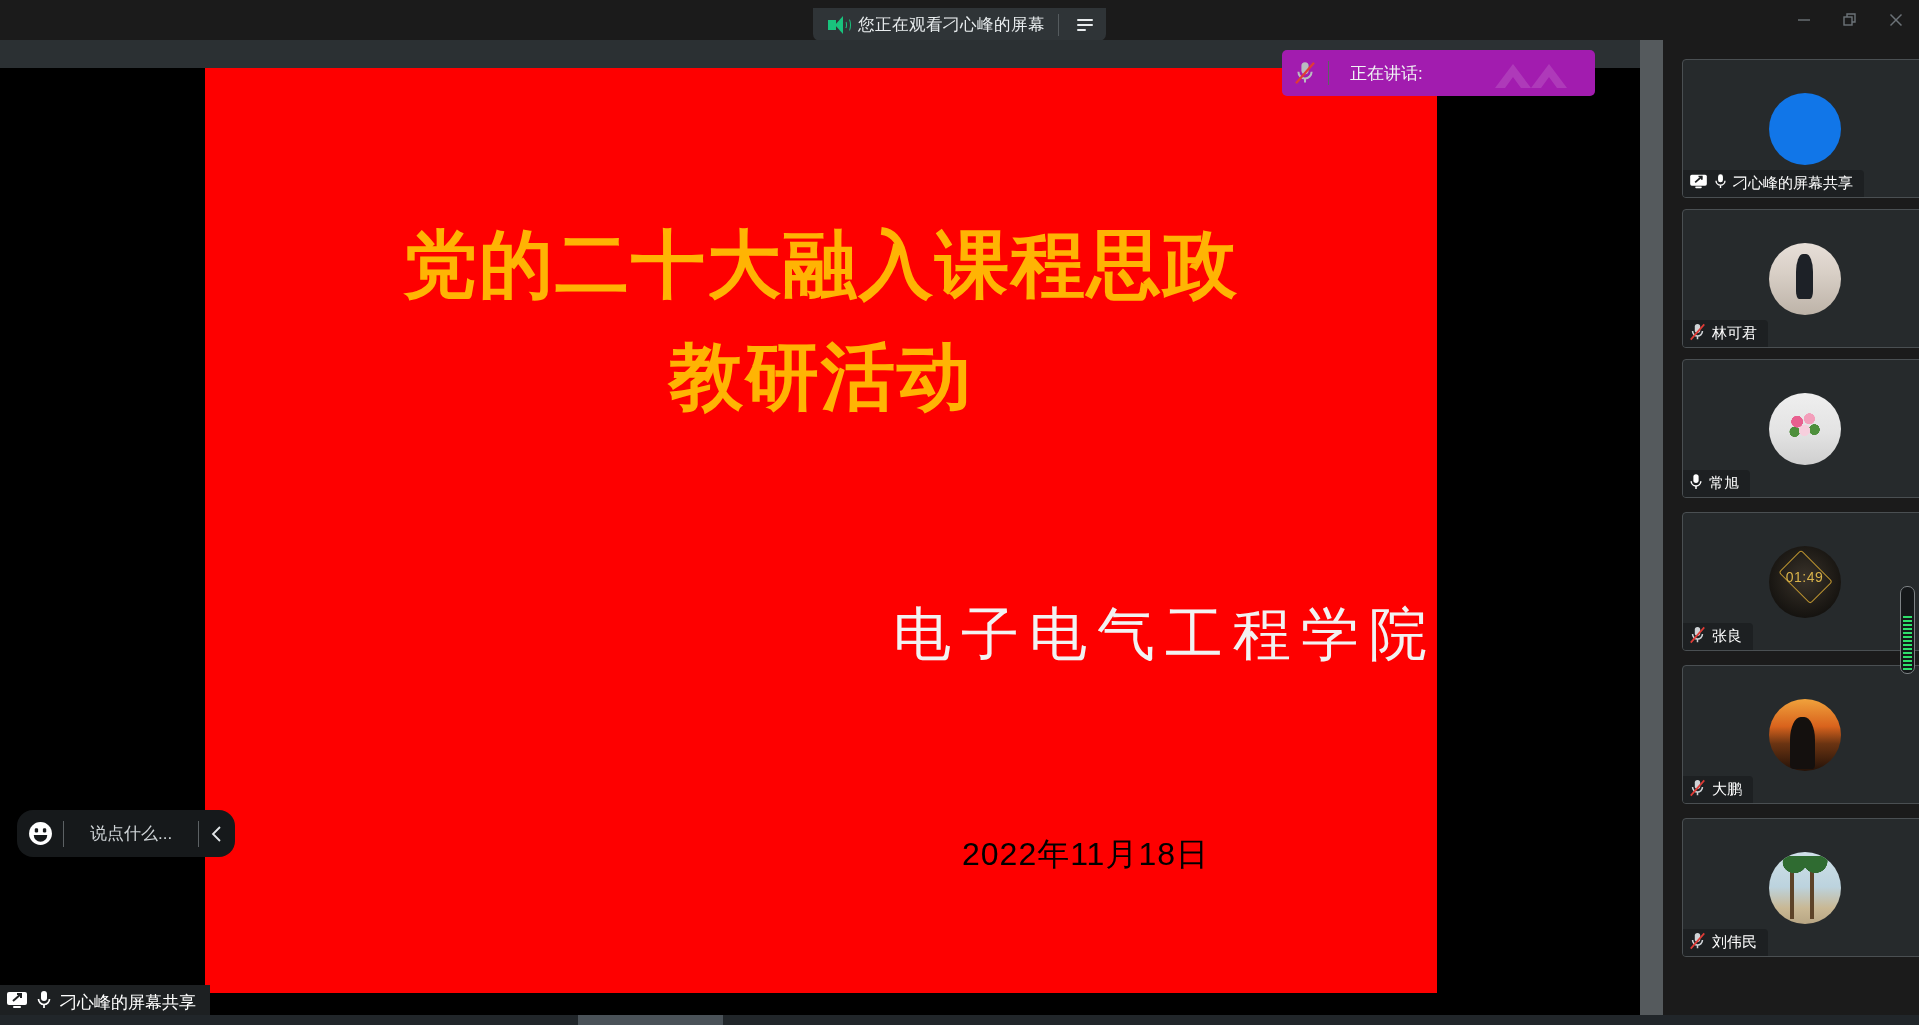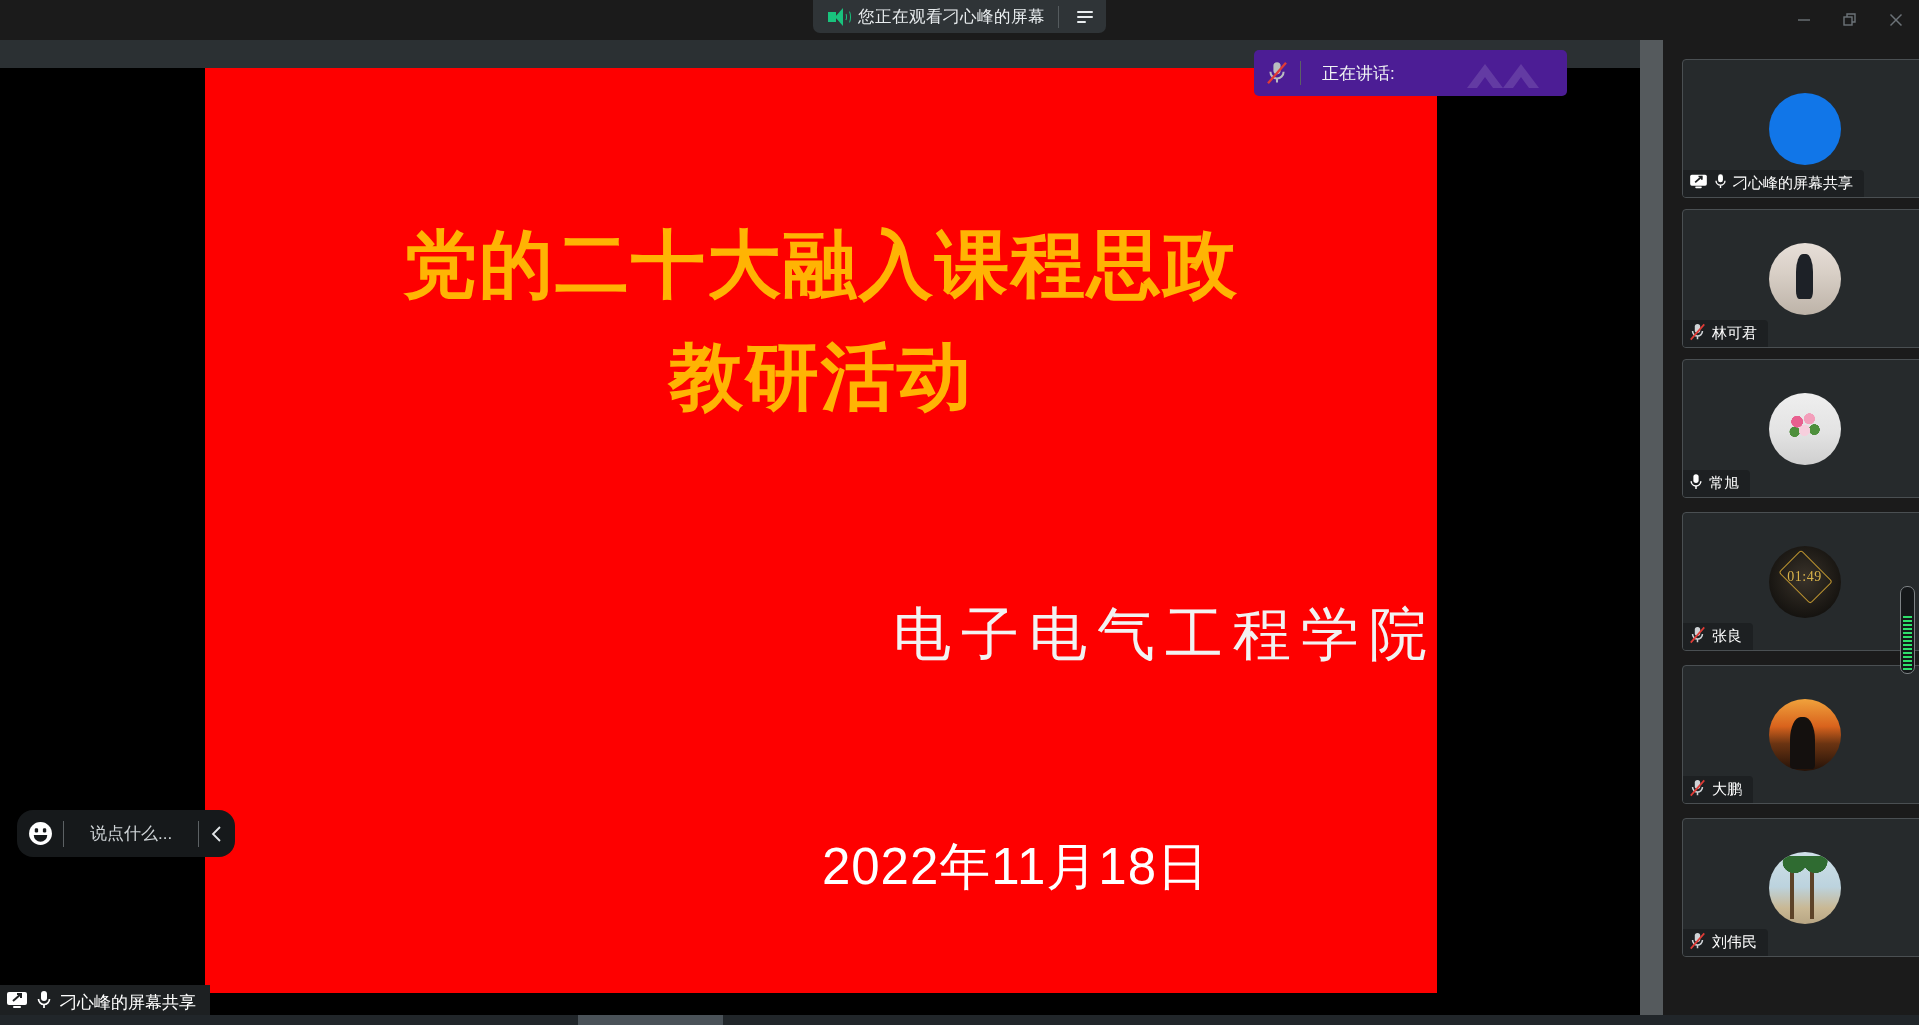--- a/index.html
+++ b/index.html
@@ -10,21 +10,21 @@
     overflow: hidden;
   }
   #app { position: relative; width: 1919px; height: 1025px; }
 
   
   .titlebar {
     position: absolute; left: 0; top: 0; width: 1919px; height: 40px;
     background: #1b1b1b;
   }
   .share-pill {
-    position: absolute; left: 813px; top: 0px;
+    position: absolute; left: 813px; top: 8px;
     height: 33px; display: flex; align-items: center;
     background: #2f3437; border-radius: 0 0 7px 7px;
     padding: 0 2px 0 14px;
   }
   .share-pill .spk { width: 22px; height: 22px; position: relative; margin-right: 9px; }
   .share-pill .spk .body {
     position: absolute; left: 1px; top: 6px; width: 8px; height: 10px;
     background: #19c37d;
   }
   .share-pill .spk .cone {
@@ -76,21 +76,21 @@
     letter-spacing: 2px;
   }
   .slide-org {
     position: absolute; left: 0; right: 0; top: 525px;
     text-align: right; color: #f2f2f2;
     font-family: "Liberation Serif", "DejaVu Serif", serif;
     font-size: 58px; line-height: 1.45; letter-spacing: 10px;
   }
   .slide-date {
     position: absolute; right: 228px; top: 765px;
-    color: #ffffff; font-size: 51px; letter-spacing: 1px;
+    color: #000000; font-size: 32px; letter-spacing: 1px;
   }
 
   
   .chatbar {
     position: absolute; left: 17px; top: 770px;
     height: 47px; display: flex; align-items: center;
     background: #16191b; border-radius: 16px;
   }
   .chatbar .emoji {
     width: 46px; display: flex; align-items: center; justify-content: center;
@@ -129,22 +129,22 @@
   }
   .tile .namebar {
     position: absolute; left: 0; bottom: 0; height: 27px;
     display: flex; align-items: center; background: #1d2022;
     padding: 0 11px 0 6px; border-radius: 0 4px 0 0;
   }
   .tile .namebar .nm { color: #ffffff; font-size: 15px; margin-left: 6px; white-space: nowrap; }
 
   
   .speaking {
-    position: absolute; left: 1254px; top: 50px; width: 313px; height: 46px;
-    background: #4c1d95; border-radius: 5px; display: flex; align-items: center;
+    position: absolute; left: 1282px; top: 50px; width: 313px; height: 46px;
+    background: #a21caf; border-radius: 5px; display: flex; align-items: center;
     overflow: hidden; z-index: 6;
   }
   .speaking .micwrap { width: 46px; display: flex; align-items: center; justify-content: center; }
   .speaking .vsep { width: 1px; height: 24px; background: #5c6164; }
   .speaking .lbl { color: #f0f3f4; font-size: 17px; padding-left: 21px; white-space: nowrap; }
   .speaking .wm {
     position: absolute; right: 8px; top: 4px; width: 110px; height: 40px; opacity: .13;
   }
 
   
@@ -173,21 +173,21 @@
                 radial-gradient(circle at 26% 66%, #4e8f3c 0 13%, transparent 14%);
   }
   .av-watch { background: radial-gradient(circle at 50% 45%, #3a332a 0%, #14120f 75%); }
   .av-watch::after {
     content: ""; position: absolute; left: 20%; top: 22%; width: 60%; height: 42%;
     border: 1.5px solid #b8912f; transform: rotate(45deg); border-radius: 3px;
   }
   .av-watch .wt {
     position: absolute; left: 0; right: 0; top: 33%; text-align: center;
     color: #d9b34a; font-size: 14px; letter-spacing: .5px; z-index: 2;
-    font-family: Liberation Serif, serif;
+    font-family: Liberation Sans, sans-serif;
   }
   .av-sunset { background: linear-gradient(180deg,#f0a23c 0%,#d9631d 38%,#6b3412 62%,#241208 100%); }
   .av-sunset::after {
     content: ""; position: absolute; left: 30%; top: 26%; width: 34%; height: 72%;
     background: #14100e; border-radius: 44% 44% 10% 10%;
   }
   .av-beach { background: linear-gradient(180deg,#cfe0e8 0%,#bcd3de 48%,#c9b894 78%,#b8a684 100%); }
   .av-beach::after {
     content: ""; position: absolute; left: 16%; top: 6%; width: 72%; height: 56%;
     background: radial-gradient(ellipse at 28% 16%, #2f6b31 0 22%, transparent 23%),

